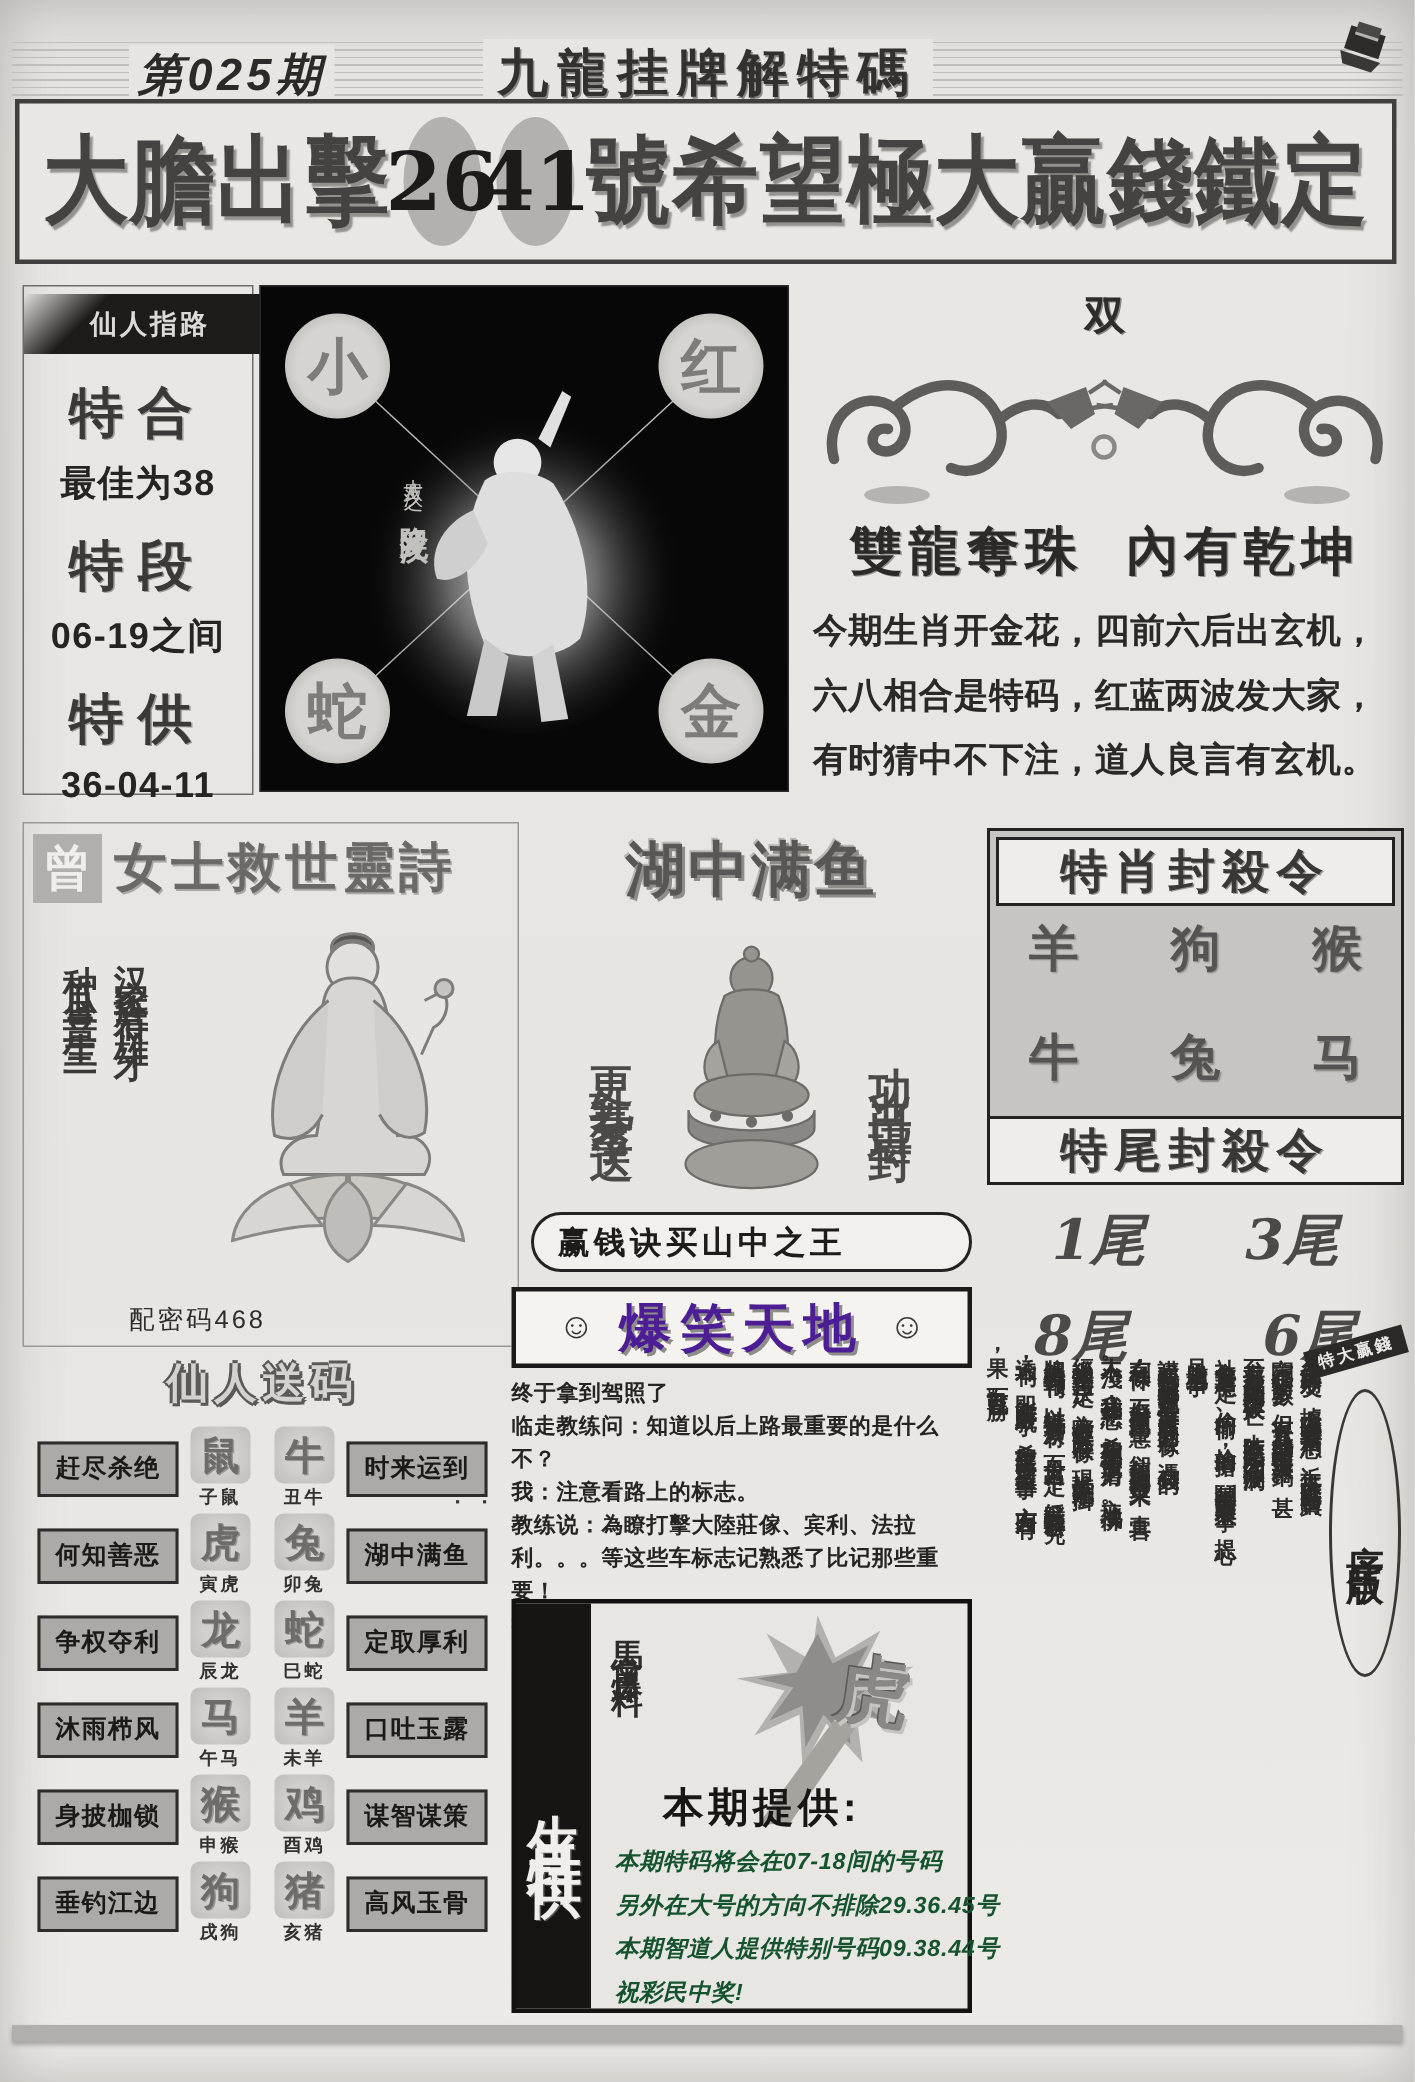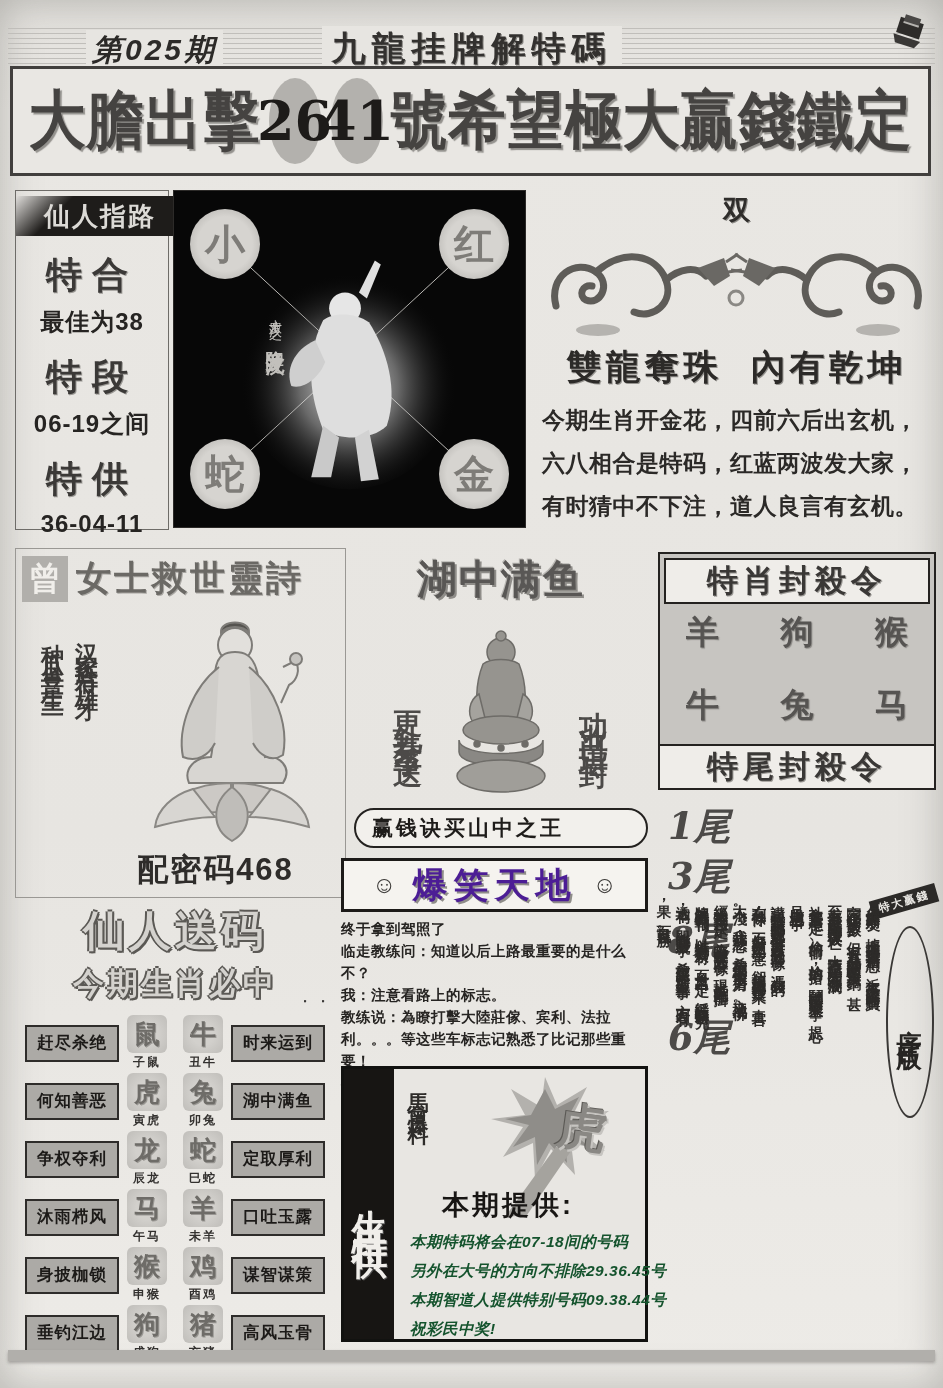--- a/index.html
+++ b/index.html
@@ -48,21 +48,21 @@
     font-family:"DejaVu Serif",serif; font-size:54px; font-weight:700; color:#1d1b19;
   }
   
   .xianren {
     position:absolute; top:190px; left:15px; width:154px; height:340px;
     border:1px solid #6e6c68; padding-top:5px; text-align:center;
   }
   .xianren-title {
     margin:0 auto; width:168px; height:40px;
     background:linear-gradient(135deg,#e0dedb 0%,#1e1c1a 28%,#1e1c1a 100%);
-    color:#dcdad6; font-size:26px; font-weight:900; letter-spacing:2px;
+    color:#dcdad6; font-size:18px; font-weight:900; letter-spacing:2px;
     display:flex; align-items:center; justify-content:center;
   }
   .xianren-label { margin-top:15px; font-size:36px; font-weight:900; color:#3b3937; letter-spacing:10px; text-shadow:1px 1px 0 #9a9894; }
   .xianren-value { margin-top:6px; font-size:24px; font-weight:700; color:#262422; letter-spacing:1px; }
   
   .monk-panel {
     position:absolute; top:190px; left:173px; width:353px; height:338px;
     background:#070707; border:1px solid #2c2a28;
   }
   .monk-panel svg { position:absolute; inset:0; }
@@ -96,21 +96,21 @@
     width:46px; height:46px; background:#b1afab; color:#f0eeea;
     font-size:32px; font-weight:900; display:flex; align-items:center; justify-content:center;
   }
   .zeng-title { font-size:35px; font-weight:900; color:#6b6965; letter-spacing:3px; text-shadow:1px 1px 0 #a9a7a3; white-space:nowrap; }
   .zeng-verses {
     position:absolute; left:20px; top:76px; height:252px;
     writing-mode:vertical-rl; text-orientation:upright;
   }
   .zeng-verses div { font-size:23px; font-weight:700; color:#3a3836; letter-spacing:9px; line-height:34px; font-family:"DejaVu Serif",serif; }
   .guanyin { position:absolute; right:4px; top:58px; }
-  .zeng-code { position:absolute; bottom:6px; left:0; width:100%; text-align:center; padding-left:70px; font-size:31px; font-weight:700; color:#2e2c2a; letter-spacing:2px; }
+  .zeng-code { position:absolute; bottom:6px; left:0; width:100%; padding-left:70px; font-size:17px; font-weight:400; color:#2e2c2a; letter-spacing:2px; }
   
   .temian-panel { position:absolute; top:552px; left:352px; width:298px; height:298px; text-align:center; }
   .temian-title {
     font-size:40px; font-weight:900; letter-spacing:2px; color:#595755;
     text-shadow:2px 2px 0 #8f8d89, -1px -1px 0 #b9b7b3; white-space:nowrap;
   }
   .temian-vert { position:absolute; top:66px; height:200px; writing-mode:vertical-rl; text-orientation:upright;
     font-size:29px; font-weight:600; color:#4c4a48; letter-spacing:12px; font-family:"DejaVu Serif",serif; }
   .tv-left { left:36px; } .tv-right { right:36px; }
   .buddha { position:absolute; left:50%; transform:translateX(-50%); top:72px; }
@@ -127,27 +127,27 @@
   }
   .panel-titlebox {
     border:2px solid #242220; background:#efede9; height:46px;
     display:flex; align-items:center; justify-content:center;
     font-size:31px; font-weight:900; color:#3a3836; letter-spacing:5px;
     text-shadow:1px 1px 0 #9a9894; white-space:nowrap;
   }
   .texiao-row { display:flex; justify-content:space-between; padding:0 22px; font-size:33px; font-weight:700; color:#565452; text-shadow:1px 1px 1px #8a8884; }
   .texiao-row.r1 { margin-top:6px; } .texiao-row.r2 { margin-top:28px; }
   .tewei-panel { position:absolute; top:744px; left:658px; width:278px; height:156px; }
-  .tewei-row { display:flex; justify-content:space-around; padding:0 10px; font-size:37px; font-weight:600; font-style:italic; color:#4c4a48; font-family:"DejaVu Serif",serif;flex-direction:column; }
+  .tewei-row { display:flex; justify-content:space-around; padding:0 10px; font-size:37px; font-weight:600; font-style:italic; color:#4c4a48; font-family:"DejaVu Serif",serif; }
   .tewei-row.r1 { margin-top:12px; } .tewei-row.r2 { margin-top:14px;gap:47px; }
   
   .zodiac-panel { position:absolute; top:903px; left:14px; width:322px; height:448px; }
   .art-line { text-align:center; font-weight:900; color:#d4d2ce;
     text-shadow:2px 0 0 #5b5955,-2px 0 0 #5b5955,0 2px 0 #5b5955,0 -2px 0 #5b5955,2px 2px 0 #5b5955; }
-  .art-line.l1 { font-size:42px; letter-spacing:4px; }
+  .art-line.l1 { font-size:28px; letter-spacing:4px; }
   .art-line.l2 { font-size:31px; letter-spacing:3px; margin-top:4px; }
   .art-dots { position:absolute; top:86px; right:2px; font-size:14px; font-weight:900; color:#3a3836; letter-spacing:4px; }
   .zgrid { margin-top:12px; }
   .zrow { display:flex; align-items:center; justify-content:center; height:52px; margin-bottom:6px; }
   .phrase-box {
     width:94px; height:37px; background:#acaaa6; border:2px solid #2e2c2a;
     display:flex; align-items:center; justify-content:center;
     font-size:16.5px; font-weight:900; color:#1c1a18; letter-spacing:1px;
     font-family:"DejaVu Serif",serif; white-space:nowrap;
   }
@@ -390,21 +390,20 @@
       <span>3尾</span>
     </div>
     <div class="tewei-row r2">
       <span>8尾</span>
       <span>6尾</span>
     </div>
   </div>
 
   <div class="zodiac-panel">
     <div class="art-line l1">仙人送码</div>
-    <div class="art-line l2">今期生肖必中</div>
     <div class="art-dots">．．</div>
     <div class="zgrid">
 
       <div class="zrow">
         <div class="phrase-box">赶尽杀绝</div>
         <div class="zcell">
           <div class="zicon">鼠</div>
           <div class="zlabel">子鼠</div>
         </div>
         <div class="zcell">

